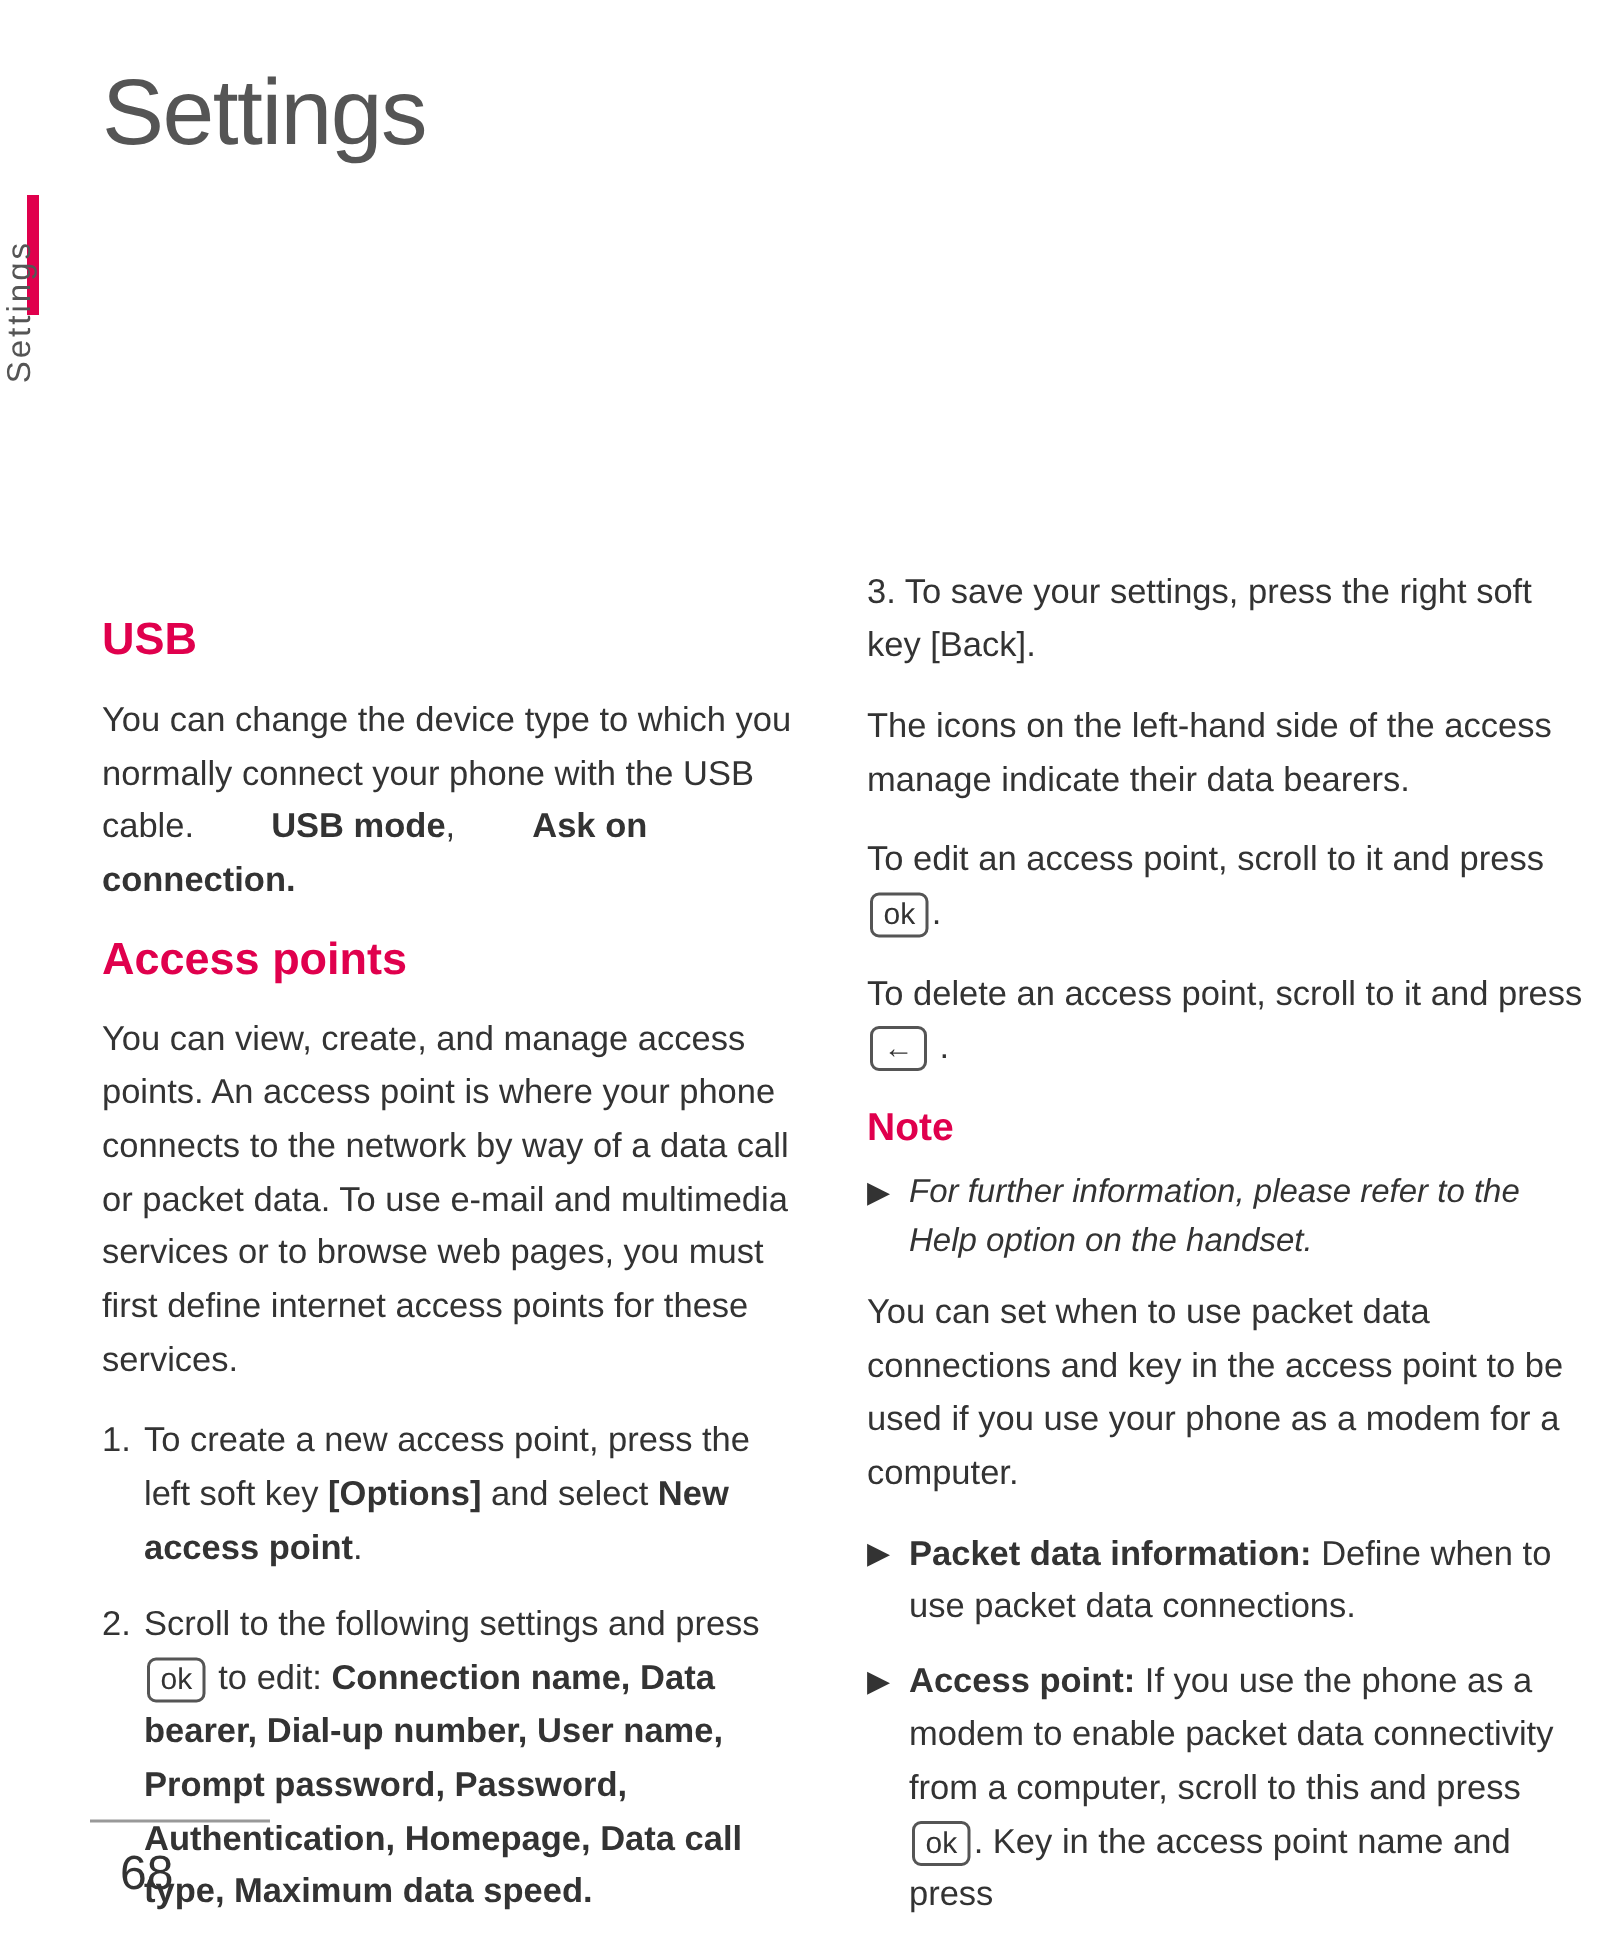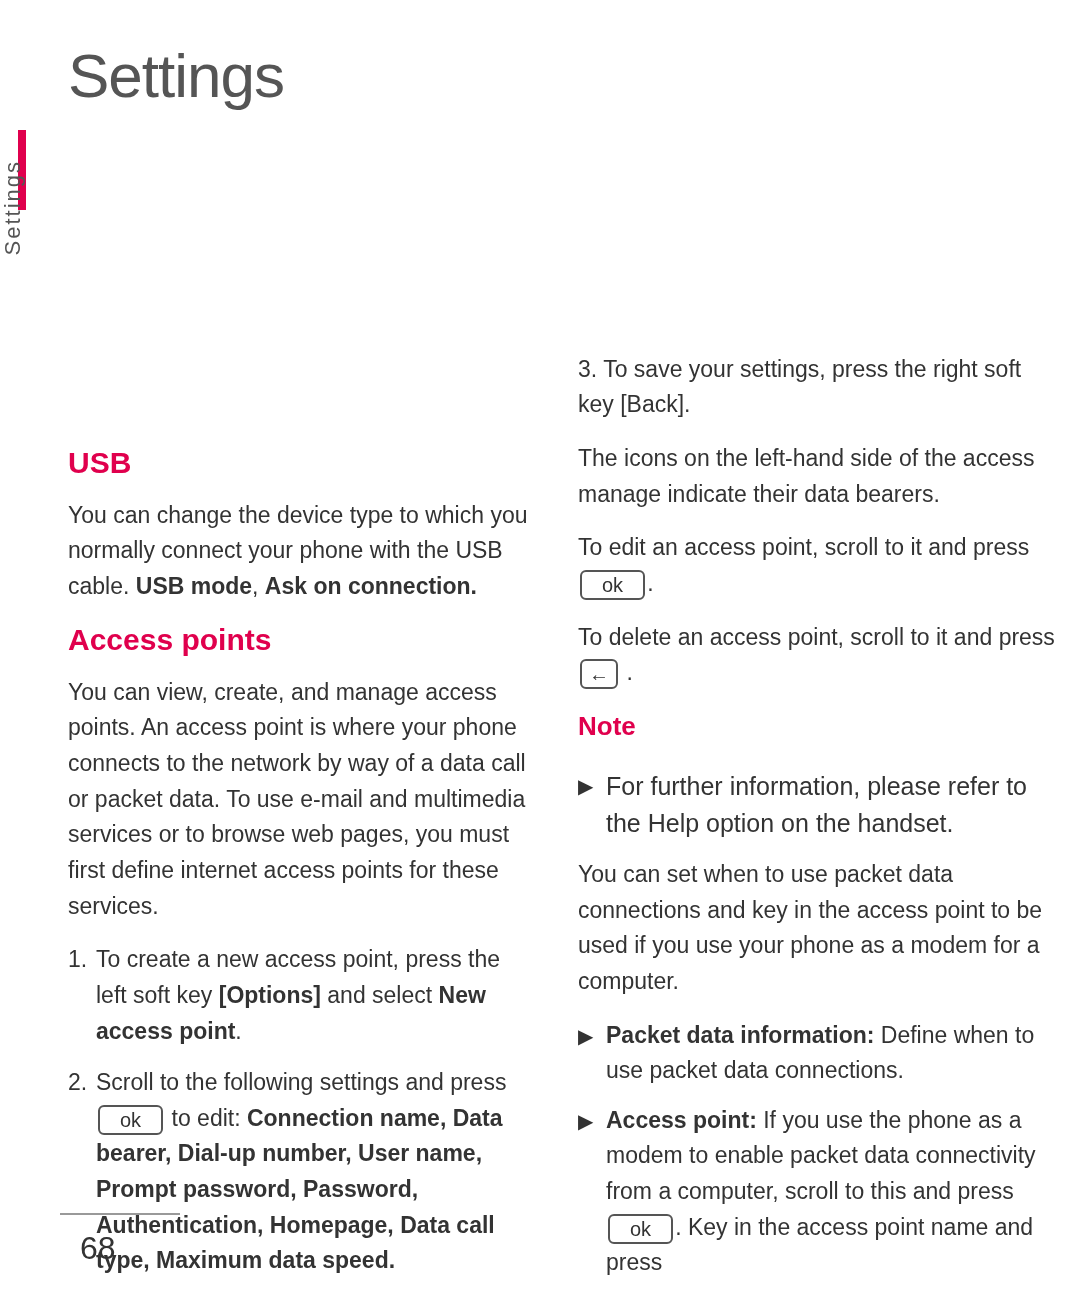--- a/index.html
+++ b/index.html
@@ -124,34 +124,35 @@
       font-weight: 700;
       color: #e0004d;
       margin-bottom: 18px;
       margin-top: 0;
     }
 
     .section-heading-note {
       font-size: 26px;
       font-weight: 700;
       color: #e0004d;
-      margin-bottom: 26px;
+      margin-bottom: 10px;
       margin-top: 20px;
     }
 
     
     .body-text {
       font-size: 23px;
       line-height: 1.55;
       color: #333;
       margin-bottom: 18px;
     }
 
     .body-text b, .body-text strong {
       font-weight: 700;
+      margin-left: 45px;
     }
 
     
     .numbered-list {
       list-style: none;
       padding: 0;
       margin: 0;
       margin-bottom: 10px;
     }
 
@@ -200,21 +201,21 @@
       min-width: 18px;
     }
 
     
     .ok-btn {
       display: inline-flex;
       align-items: center;
       justify-content: center;
       border: 2px solid #555;
       border-radius: 6px;
-      padding: 1px 20px;
+      padding: 1px 7px;
       font-size: 20px;
       color: #333;
       font-weight: 500;
       vertical-align: middle;
       line-height: 1.2;
       margin: 0 2px;
     }
 
     
     .back-btn {
@@ -226,21 +227,22 @@
       padding: 1px 7px;
       font-size: 20px;
       color: #333;
       font-weight: 500;
       vertical-align: middle;
       line-height: 1.2;
       margin: 0 2px;
     }
 
     .italic-note {
-      font-size: 25px;
+      font-style: italic;
+      font-size: 22px;
       color: #333;
       line-height: 1.5;
     }
   </style>
 </head>
 <body>
 
 <div class="page-container">
 
   <div class="sidebar">

